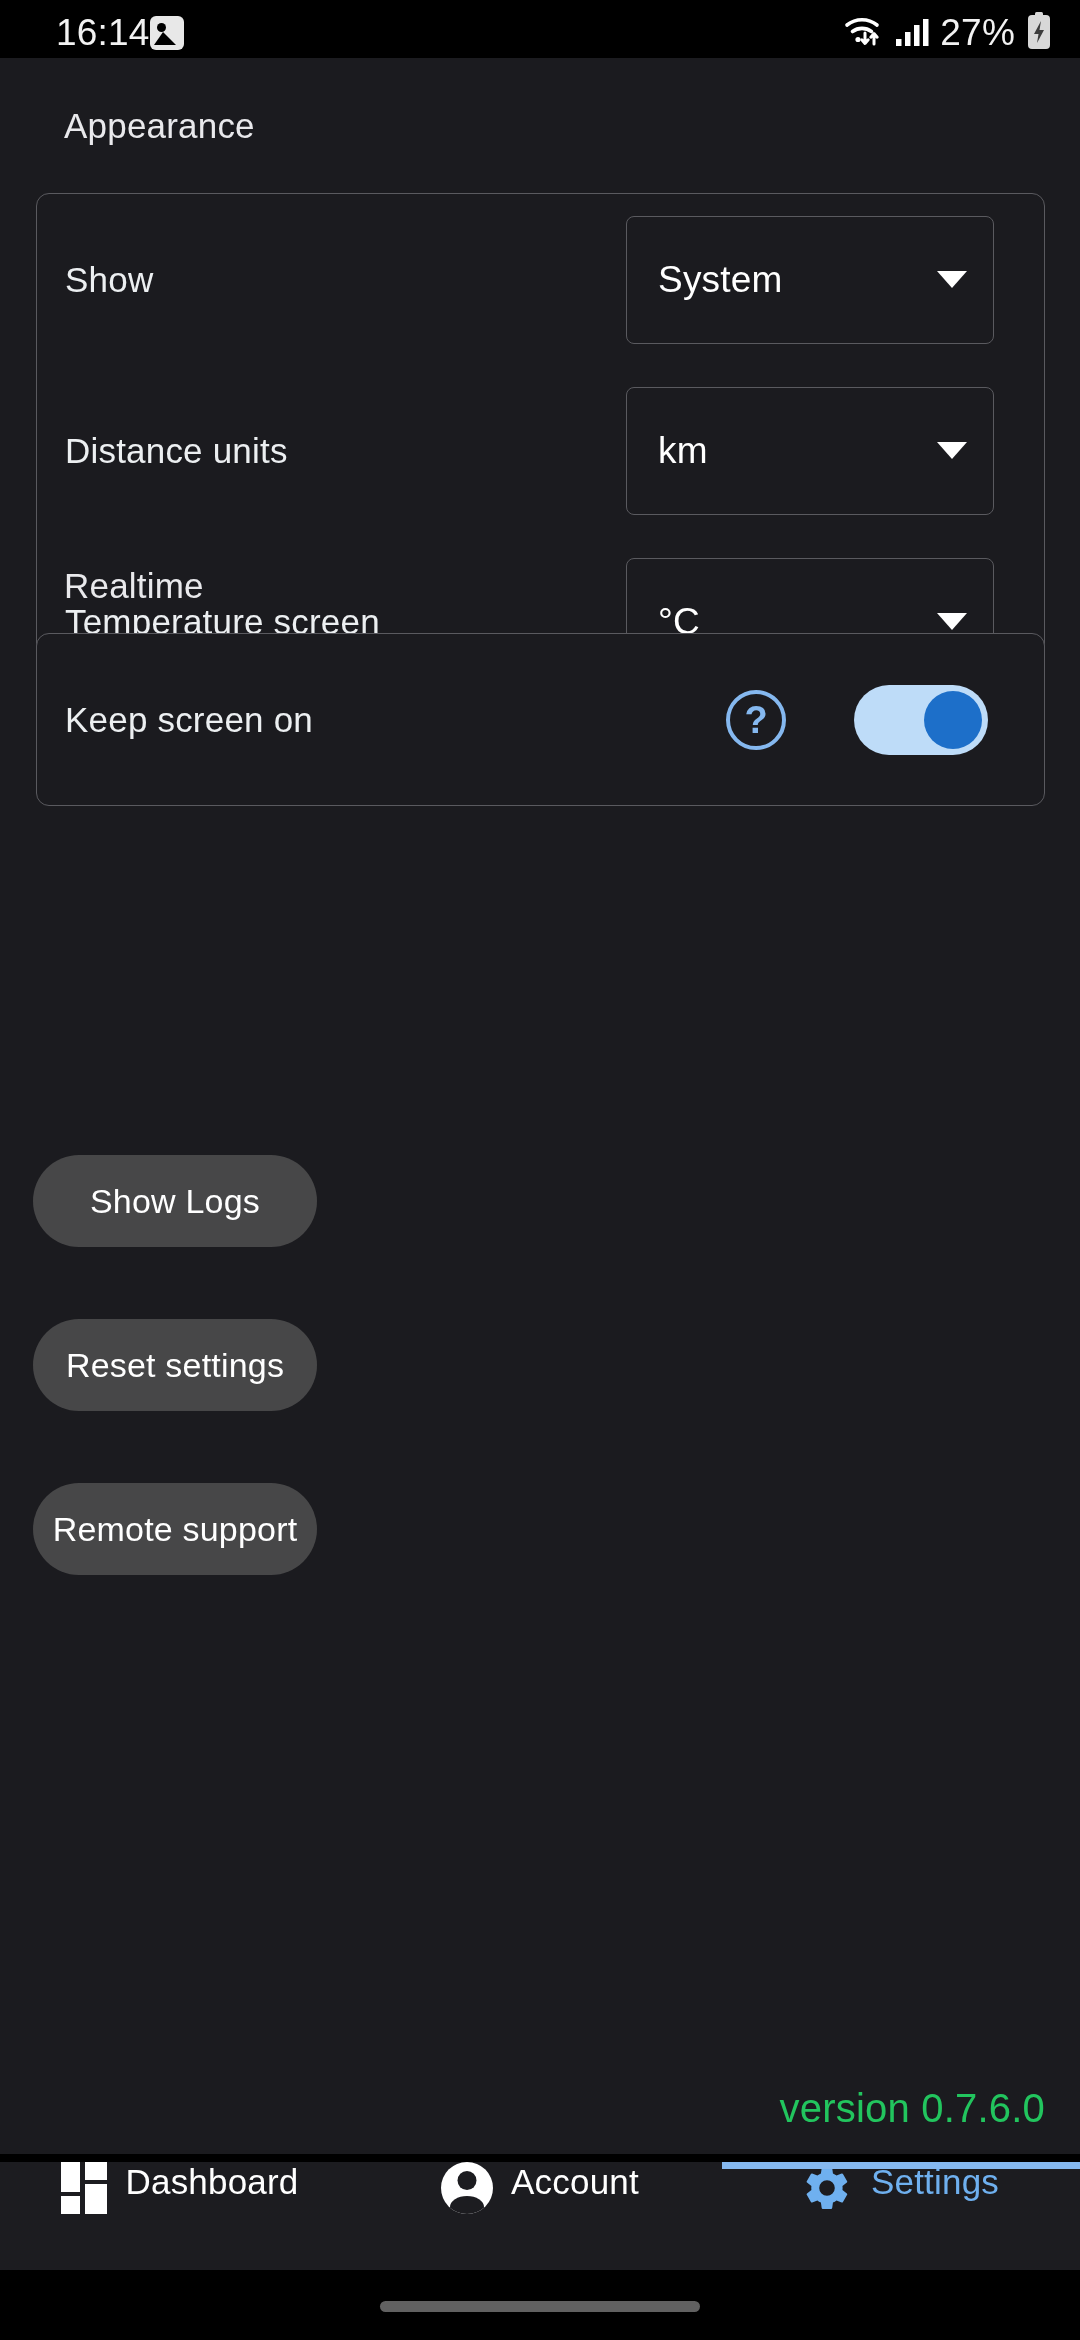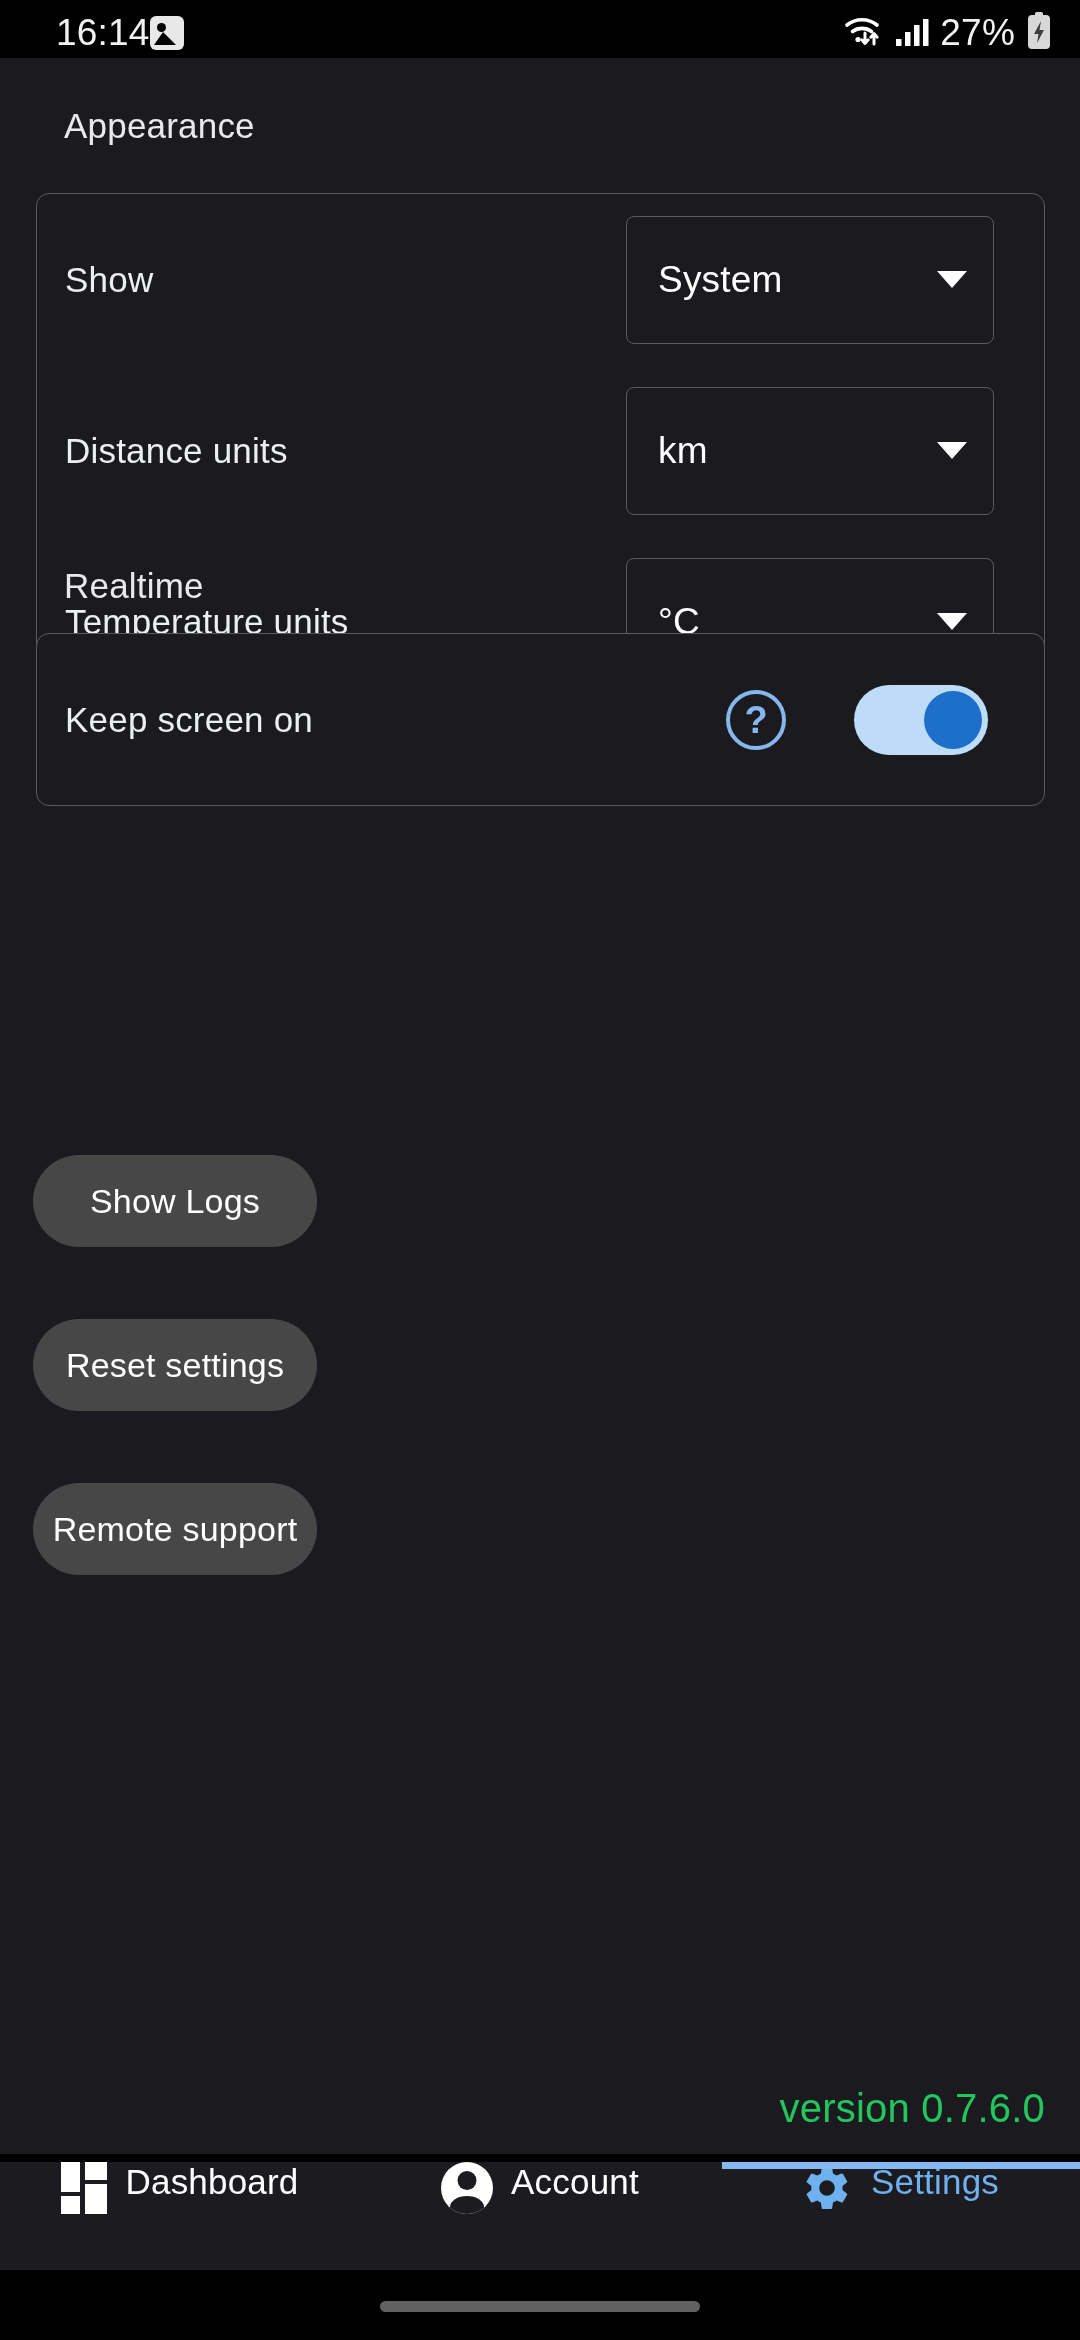--- a/index.html
+++ b/index.html
@@ -209,21 +209,21 @@
           <span class="row-label">Distance units</span>
           <span class="row-right">
             <span class="dropdown">
               <span class="dd-value">km</span>
               <span class="dd-caret"></span>
             </span>
           </span>
         </div>
 
         <div class="row">
-          <span class="row-label">Temperature units</span>
+          <span class="row-label">Temperature screen</span>
           <span class="row-right">
             <span class="dropdown">
               <span class="dd-value">°C</span>
               <span class="dd-caret"></span>
             </span>
           </span>
         </div>
 
       </div>
     </div>

